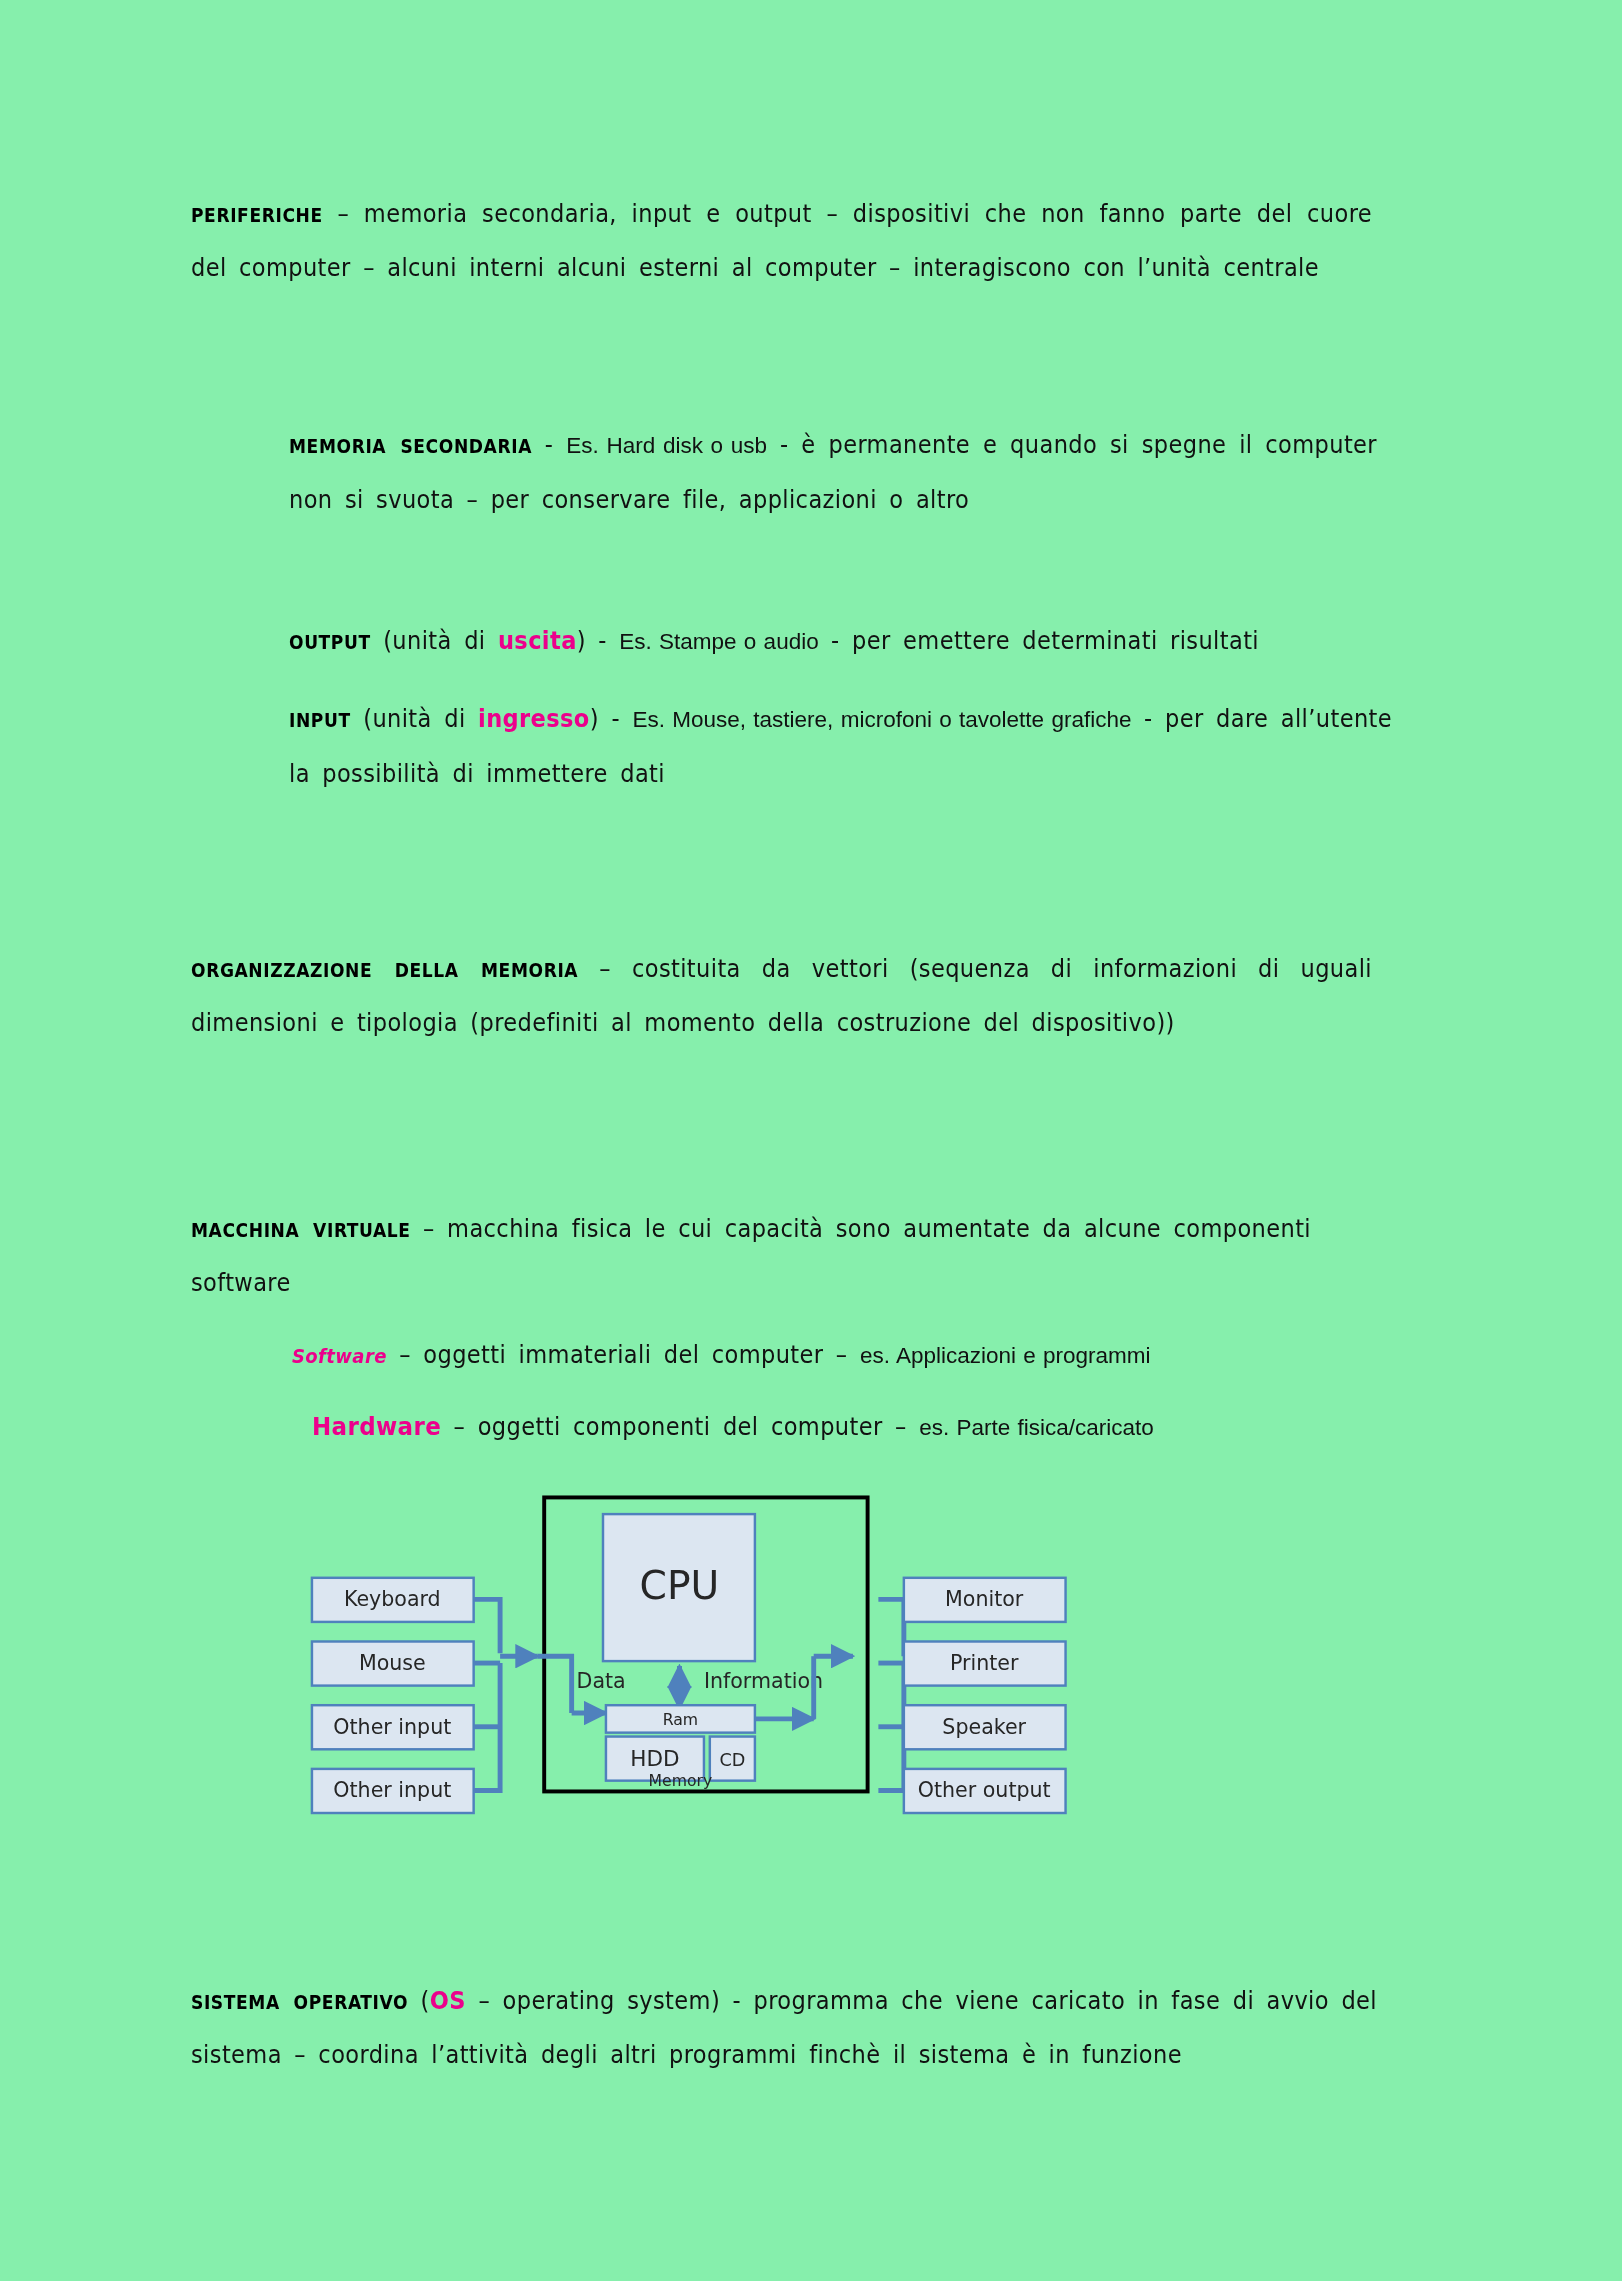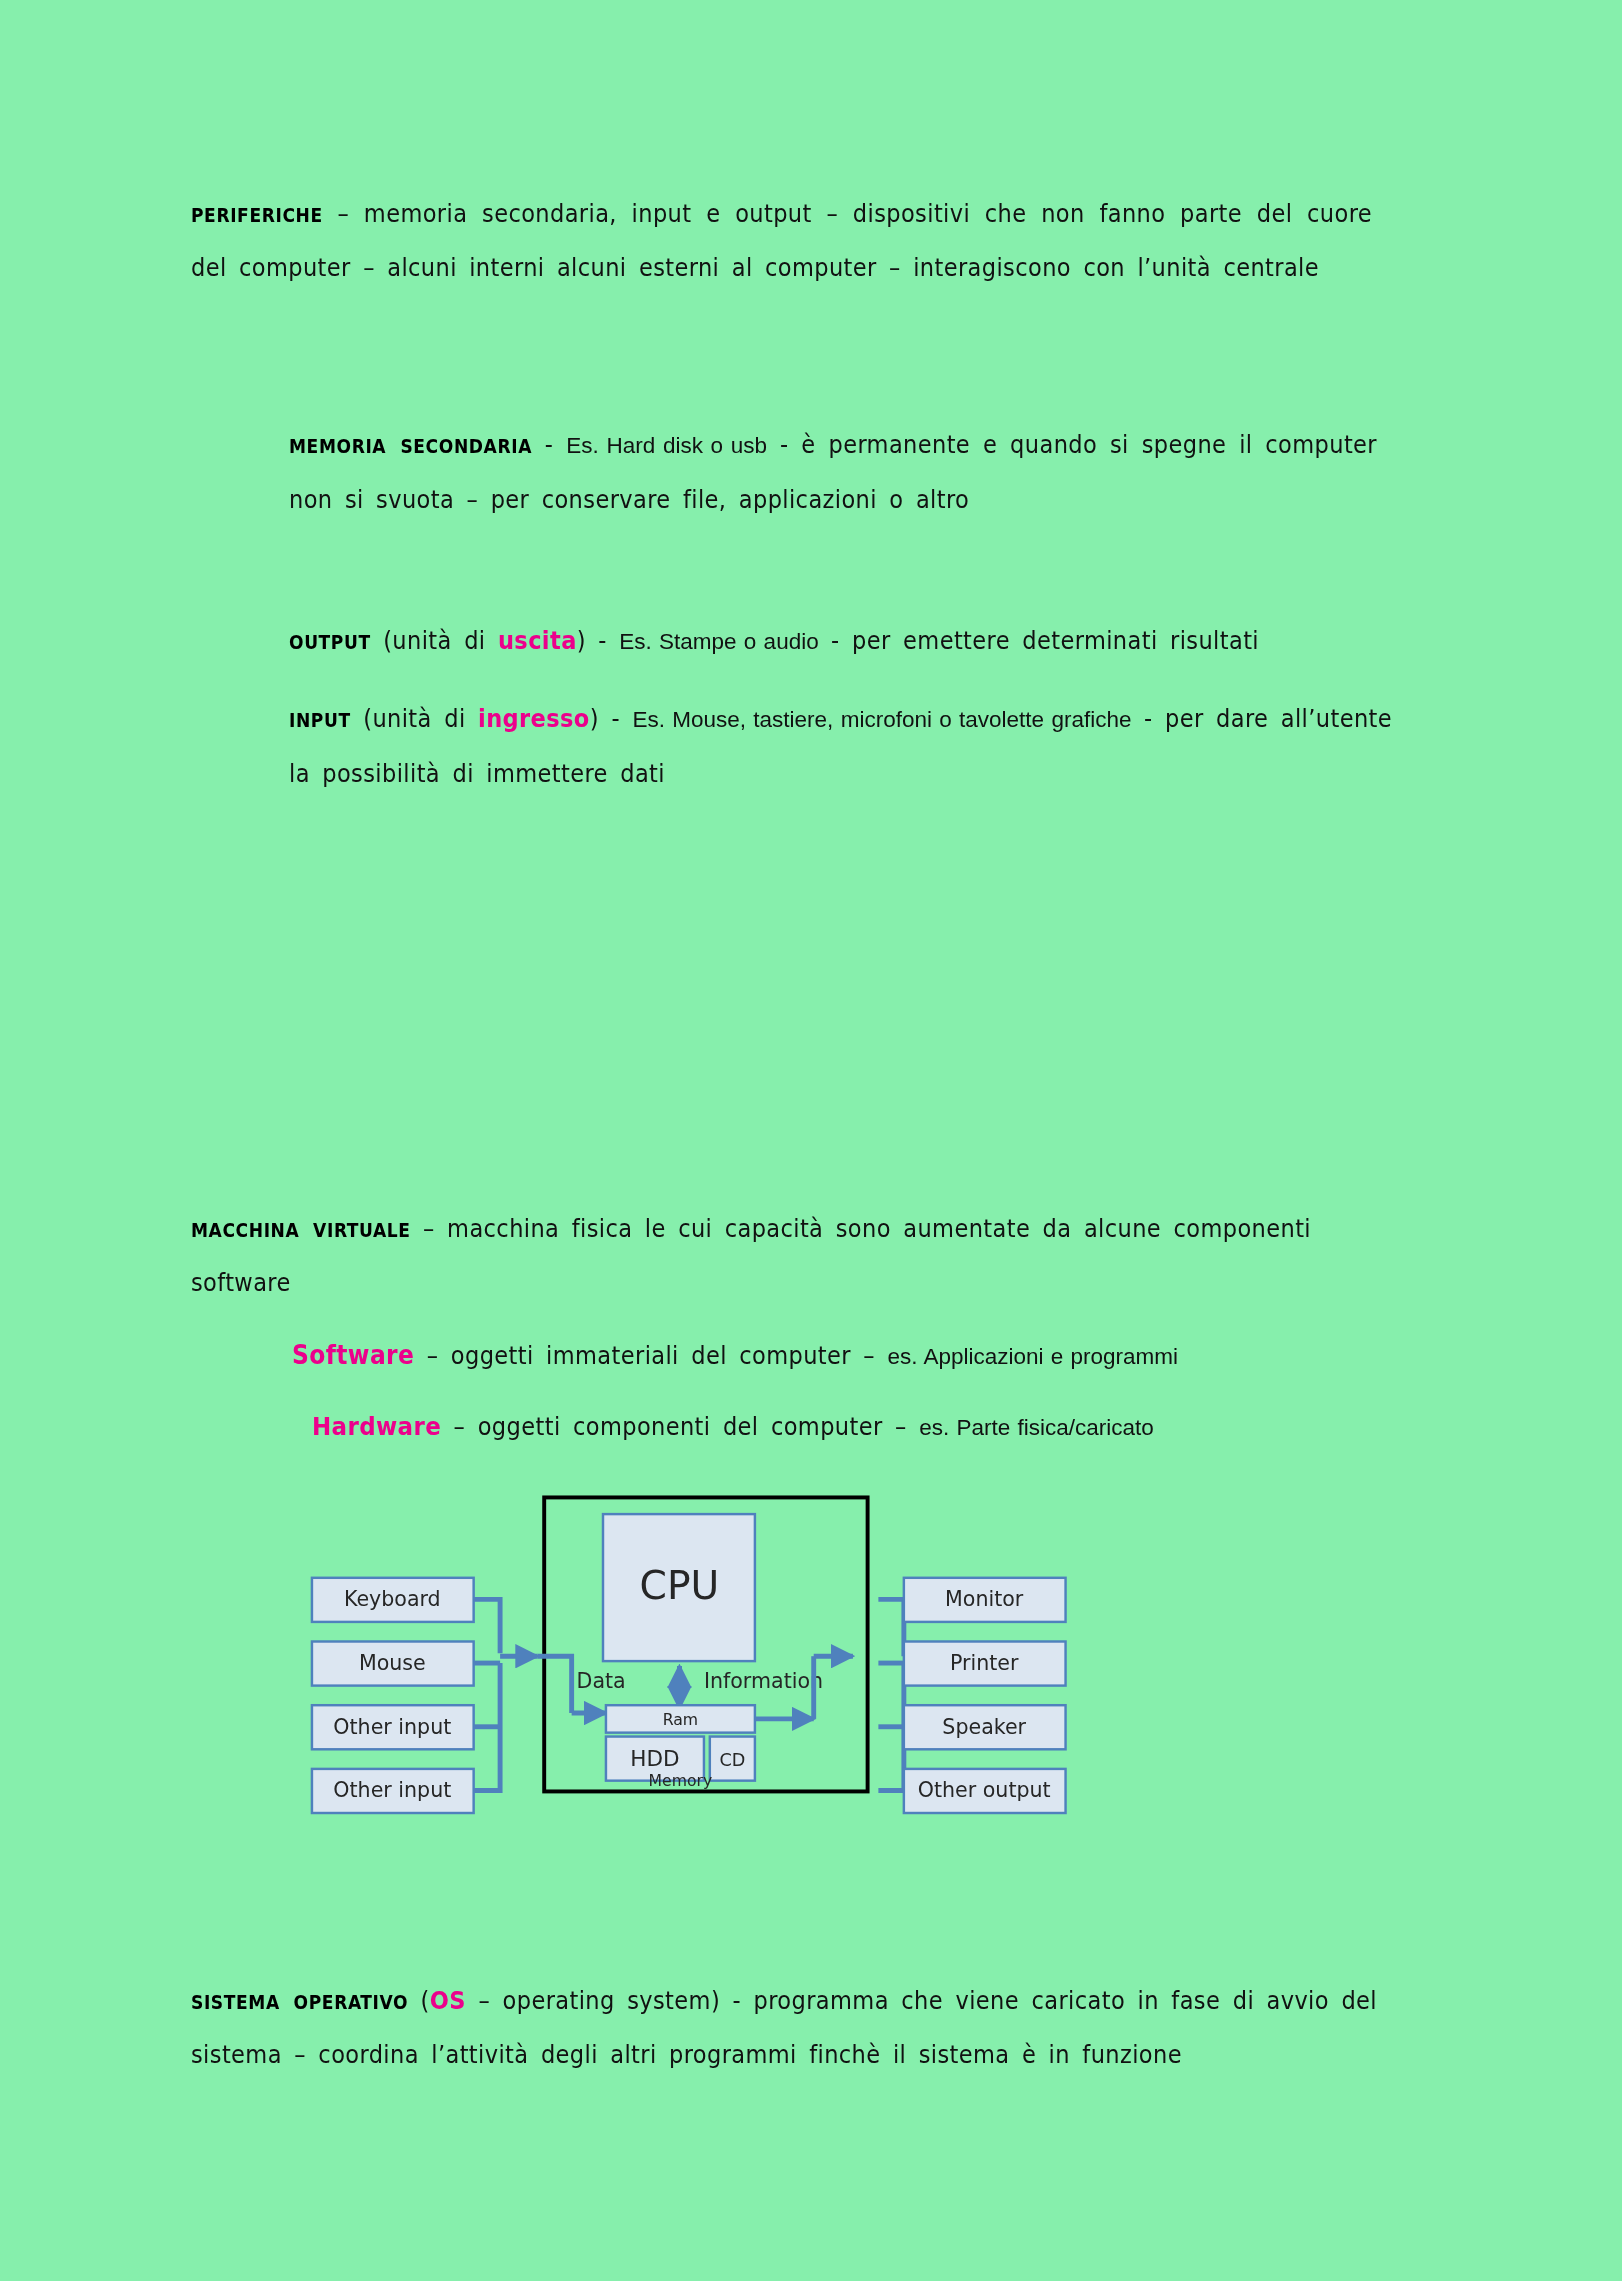--- a/index.html
+++ b/index.html
@@ -69,27 +69,30 @@
   </div>
 
   <div class="blk para nojust" style="left:289px;top:613px;width:1098px;">
     <span class="hd">Output</span><span> (unità di </span><span class="pink">uscita</span><span>) - </span><span class="serif">Es. Stampe o audio</span><span> - </span><span>per emettere determinati risultati</span>
   </div>
 
   <div class="blk para" style="left:289px;top:691px;width:1103px;">
     <span class="hd">Input</span><span> (unità di </span><span class="pink">ingresso</span><span>) - </span><span class="serif">Es. Mouse, tastiere, microfoni o tavolette grafiche</span><span> - </span><span>per dare all’utente la possibilità di immettere dati</span>
   </div>
 
+  <div class="blk para" style="left:191px;top:941px;width:1181px;">
+    <span class="hd">Organizzazione della memoria</span><span> – costituita da vettori (sequenza di informazioni di uguali dimensioni e tipologia (predefiniti al momento della costruzione del dispositivo))</span>
+  </div>
 
   <div class="blk para nojust" style="left:191px;top:1201px;width:1191px;">
     <span class="hd">Macchina virtuale</span><span> – macchina fisica le cui capacità sono aumentate da alcune componenti software</span>
   </div>
 
   <div class="blk para nojust" style="left:292px;top:1328px;width:1088px;">
-    <span class="pink" style="font-size:26px;">Software</span><span> – oggetti immateriali del computer – </span><span class="serif">es. Applicazioni e programmi</span>
+    <span class="pink" style="font-size:20px;font-style:italic;">Software</span><span> – oggetti immateriali del computer – </span><span class="serif">es. Applicazioni e programmi</span>
   </div>
 
   <div class="blk para nojust" style="left:292px;top:1399px;width:1088px;">
     <span class="pink" style="font-size:25.5px;margin-left:20px;">Hardware</span><span> – oggetti componenti del computer – </span><span class="serif">es. Parte fisica/caricato</span>
   </div>
 
   <div class="diagram">
     <svg width="814" height="392" viewBox="0 0 830 400" xmlns="http://www.w3.org/2000/svg">
       <defs>
         <marker id="ah" viewBox="0 0 10 10" refX="9" refY="5" markerWidth="5" markerHeight="5" orient="auto-start-reverse">

